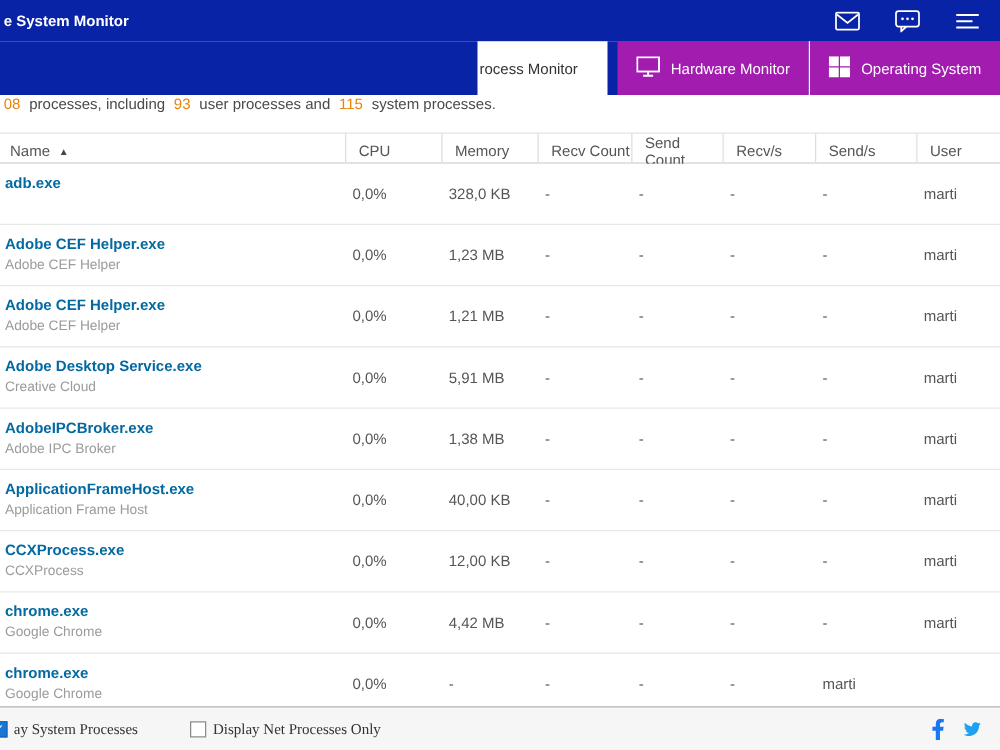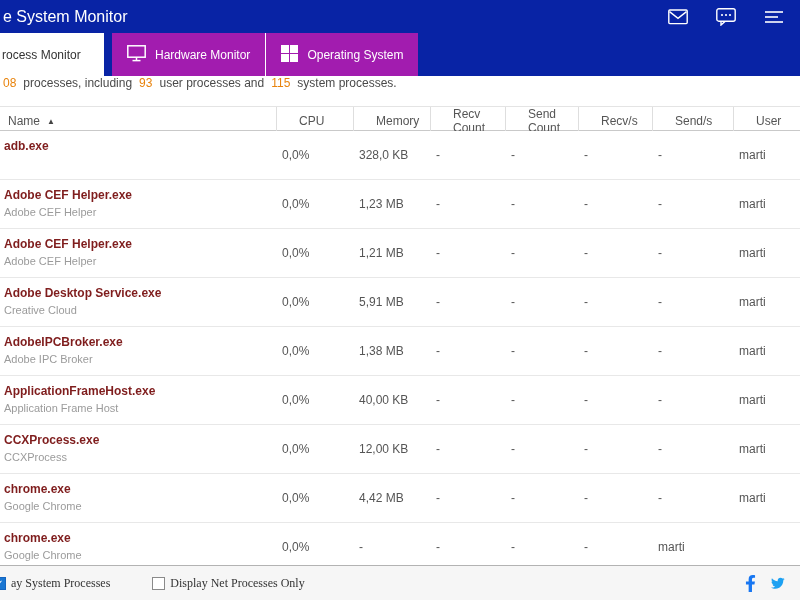--- a/index.html
+++ b/index.html
@@ -2,48 +2,48 @@
 <html><head>
 <meta charset="utf-8">
 <style>
   * { margin:0; padding:0; box-sizing:border-box; }
   html,body { width:800px; height:600px; overflow:hidden; }
   body { font-family:"Liberation Sans","DejaVu Sans",sans-serif; background:#fff; }
   .app { width:800px; height:600px; display:flex; flex-direction:column; overflow:hidden; background:#fff; }
 
   
   .titlebar { height:33px; background:#0823A5; color:#fff; display:flex; align-items:center; padding:0 16px 0 3px; flex:0 0 auto; }
-  .titlebar .title { font-size:16px; }
+  .titlebar .title { font-size:12px;font-weight:bold; }
   .tb-icons { margin-left:auto; display:flex; gap:28px; align-items:center; }
   .tb-icon { display:inline-flex; cursor:pointer; }
 
   
-  .tabbar { height:43px; background:#0823A5; display:flex; flex:0 0 auto; align-items:stretch; }
+  .tabbar { height:43px; background:#0823A5; display:flex; flex:0 0 auto; align-items:stretch;justify-content:flex-end; }
   .tab { display:flex; align-items:center; gap:9px; font-size:12px; color:#fff; padding:0 15px; cursor:pointer; }
   .tab.active { background:#fff; color:#333; width:104px; padding:0 0 0 2px; }
   .tab.blue { background:#a21caf; }
   .tab-gap { width:8px; flex:0 0 auto; }
   .tab-sep { width:1px; background:#fff; flex:0 0 auto; }
 
   
   .statusbar { height:30px; display:flex; align-items:flex-start; font-size:12px; color:#4A4A4A; padding-left:3px; flex:0 0 auto; background:#fff; }
   .statusbar .num { color:#E8830C; margin:0 7px; }
   .statusbar .num.first { margin-left:0; }
 
   
   .grid { display:grid; grid-template-columns:276px 77px 77px 75px 73px 74px 81px 1fr; }
   .thead { height:25px; border-top:1px solid #E4E4E4; border-bottom:1px solid #C9C9C9; flex:0 0 auto; background:#fff; }
-  .th { display:flex; align-items:center; font-size:12px; color:#555; padding-left:22px; border-left:1px solid #DEDEDE; cursor:pointer; }
+  .th { display:flex; align-items:center; font-size:12px; color:#555; padding-left:10px; border-left:1px solid #DEDEDE; cursor:pointer; }
   .th:first-child { border-left:none; padding-left:8px; }
   .sort { font-size:8px; color:#444; margin-left:7px; }
   .tbody { flex:1 1 auto; overflow:hidden; background:#fff; }
   .row { height:49px; border-bottom:1px solid #E8E8E8; }
   .cell { display:flex; align-items:center; font-size:12px; color:#555; padding-left:6px; }
   .namecell { display:block; padding:8px 0 0 4px; }
-  .pname { font-size:12px; font-weight:bold; color:#7f1d1d; line-height:15px; white-space:nowrap; }
+  .pname { font-size:12px; font-weight:bold; color:#0369a1; line-height:15px; white-space:nowrap; }
   .pdesc { font-size:11px; color:#9B9B9B; line-height:14px; margin-top:2px; white-space:nowrap; }
 
   
   .footer { height:35px; background:#F6F6F6; border-top:1px solid #B3B3B3; display:flex; align-items:center; flex:0 0 auto; padding-right:14px; overflow:hidden;font-family:Liberation Serif, serif; }
   .cbox { width:13px; height:13px; background:#fff; border:1px solid #8A8A8A; flex:0 0 auto; display:inline-flex; align-items:center; justify-content:center; font-size:10px; color:#fff; cursor:pointer; }
   .cbox.checked { background:#1976D2; border-color:#1565C0; }
   .cbox.checked::after { content:"✓"; }
   .cb-sliver { margin-left:-7px; }
   .cb2 { margin-left:42px; }
   .cblabel { font-size:12px; color:#333; margin-left:5px; cursor:pointer; white-space:nowrap; }

